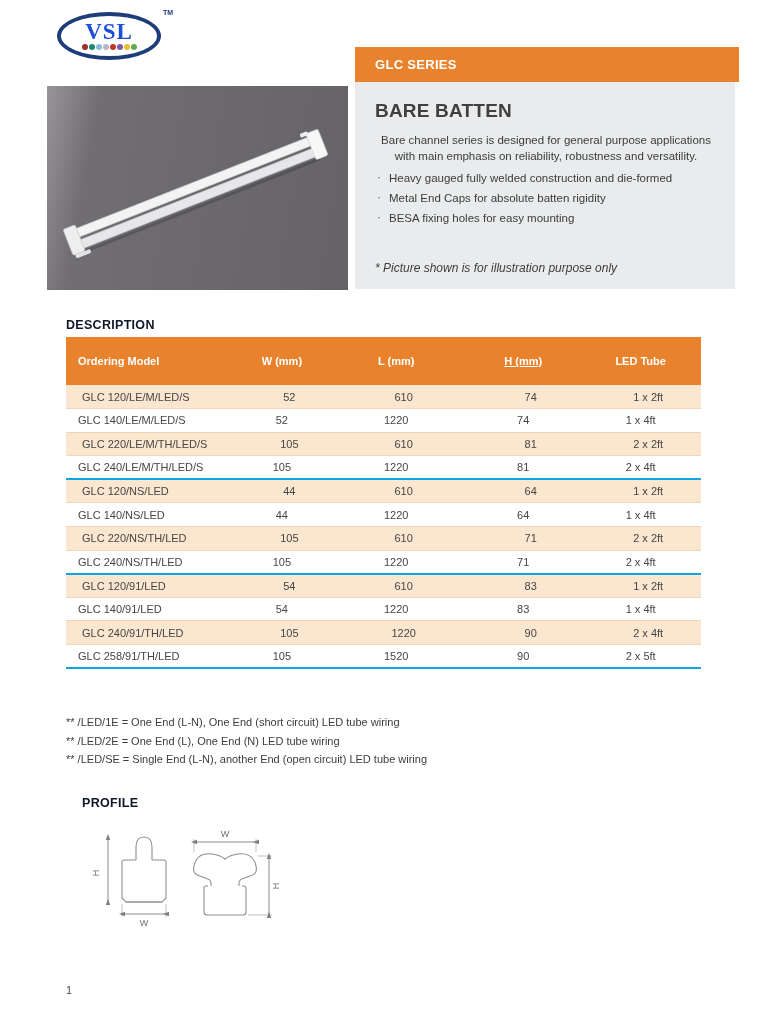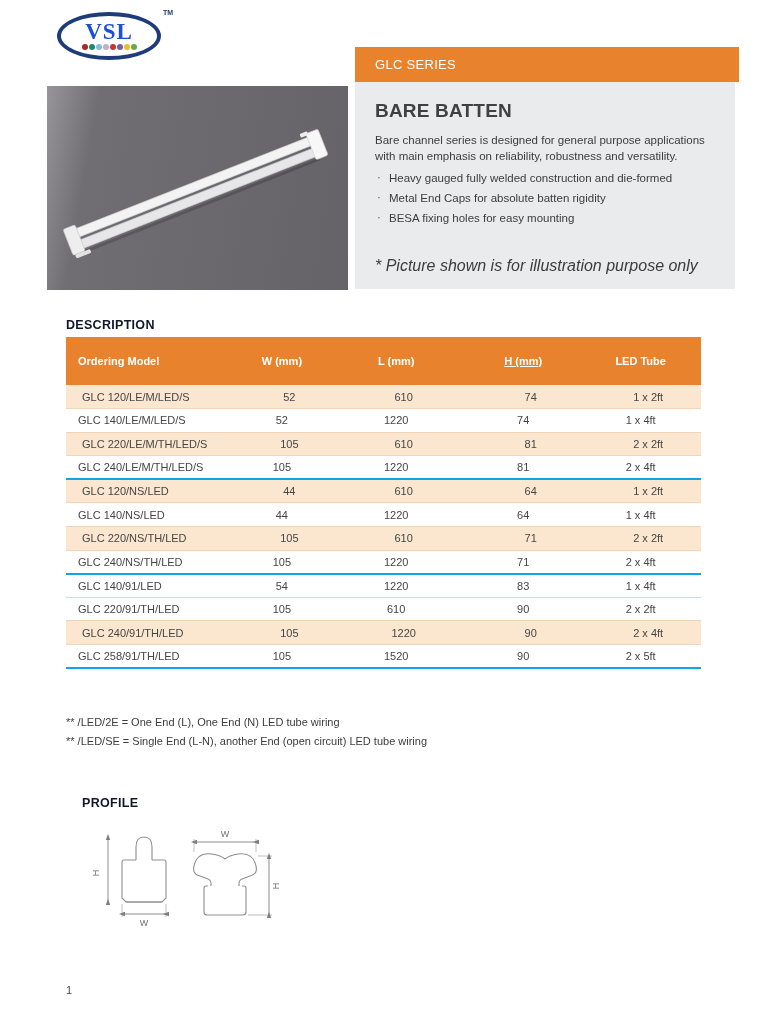--- a/index.html
+++ b/index.html
@@ -11,32 +11,32 @@
   .logo-oval { position:absolute; left:2px; top:2px; width:104px; height:48px;
     border:4px solid #1f3c7a; border-radius:50%; background:#ffffff; }
   .logo-text { position:absolute; left:0; top:3px; width:100%; text-align:center;
     font-family:"Liberation Serif", serif; font-weight:bold; font-size:23px; color:#1d4ed8; letter-spacing:1px; }
   .logo-dots { position:absolute; left:0; bottom:6px; width:100%; text-align:center; line-height:0; }
   .logo-dots .dot { display:inline-block; width:6px; height:6px; border-radius:50%; margin:0 0.5px; }
   .logo-tm { position:absolute; right:0px; top:-1px; font-size:7px; color:#1f3c7a; font-weight:bold; }
 
   
   .series-bar { position:absolute; left:355px; top:47px; width:384px; height:35px;
-    background:#e8822c; color:#ffffff; font-weight:normal; font-size:13px;
+    background:#e8822c; color:#ffffff; font-weight:bold; font-size:13px;
     line-height:35px; padding-left:20px; letter-spacing:0.3px; }
   .info-panel { position:absolute; left:355px; top:82px; width:380px; height:207px;
     background:#e9ebec; }
   .panel-title { position:absolute; left:20px; top:18px; font-size:19px; font-weight:bold;
     color:#404040; letter-spacing:0.2px; }
   .panel-desc { position:absolute; left:20px; top:50px; width:342px; font-size:11.5px;
-    line-height:1.4; color:#3c3c3c; }
+    line-height:1.4; color:#3c3c3c;text-align:center; }
   .features { position:absolute; left:20px; top:90px; margin:0; padding:0; list-style:none; }
   .features li { font-size:11.5px; color:#3c3c3c; margin-bottom:8px; padding-left:14px; position:relative; }
   .features li .bullet { position:absolute; left:2px; top:-1px; color:#555; }
-  .panel-note { position:absolute; left:20px; bottom:14px; font-size:16px; font-style:italic; color:#3c3c3c; }
+  .panel-note { position:absolute; left:20px; bottom:14px; font-size:12px; font-style:italic; color:#3c3c3c; }
 
   .product-photo { position:absolute; left:47px; top:86px; width:301px; height:204px;
     background:linear-gradient(100deg,#97959a 0%,#706e73 16%,#656368 100%); }
 
   
   .section-heading { position:absolute; font-size:12.5px; font-weight:bold; color:#0f172a; letter-spacing:0.3px; }
   #desc-heading { left:66px; top:318px; }
   #profile-heading { left:82px; top:796px; }
 
   .spec-table { position:absolute; left:66px; top:337px; width:635px; border-collapse:collapse; table-layout:fixed; }
@@ -161,52 +161,53 @@
           <td>71</td>
           <td>2 x 2ft</td>
         </tr>
         <tr class=" group-end">
           <td class="model">GLC 240/NS/TH/LED</td>
           <td>105</td>
           <td>1220</td>
           <td>71</td>
           <td>2 x 4ft</td>
         </tr>
+        <tr class="peach">
+          <td class="model">GLC 120/91/LED</td>
+          <td>54</td>
+          <td>610</td>
+          <td>83</td>
+          <td>1 x 2ft</td>
+        </tr>
         <tr class="">
           <td class="model">GLC 140/91/LED</td>
           <td>54</td>
           <td>1220</td>
           <td>83</td>
           <td>1 x 4ft</td>
         </tr>
-        <tr class="">
-          <td class="model">GLC 220/91/TH/LED</td>
-          <td>105</td>
-          <td>610</td>
-          <td>90</td>
-          <td>2 x 2ft</td>
-        </tr>
         <tr class="peach">
           <td class="model">GLC 240/91/TH/LED</td>
           <td>105</td>
           <td>1220</td>
           <td>90</td>
           <td>2 x 4ft</td>
         </tr>
         <tr class=" group-end">
           <td class="model">GLC 258/91/TH/LED</td>
           <td>105</td>
           <td>1520</td>
           <td>90</td>
           <td>2 x 5ft</td>
         </tr>
       </tbody>
   </table>
 
   <div class="footnotes" id="footnotes">
+      <div>** /LED/1E = One End (L-N), One End (short circuit) LED tube wiring</div>
       <div>** /LED/2E = One End (L), One End (N) LED tube wiring</div>
       <div>** /LED/SE = Single End (L-N), another End (open circuit) LED tube wiring</div>
     </div>
 
   <div class="section-heading" id="profile-heading">PROFILE</div>
 
   <svg class="profile-draw" width="210" height="112" viewBox="0 0 210 112">
     <defs>
       <marker id="ah" markerWidth="7" markerHeight="7" refX="3.5" refY="3.5" orient="auto">
         <path d="M0,3.5 L7,1 L7,6 Z" fill="#7f7f7f"></path>

